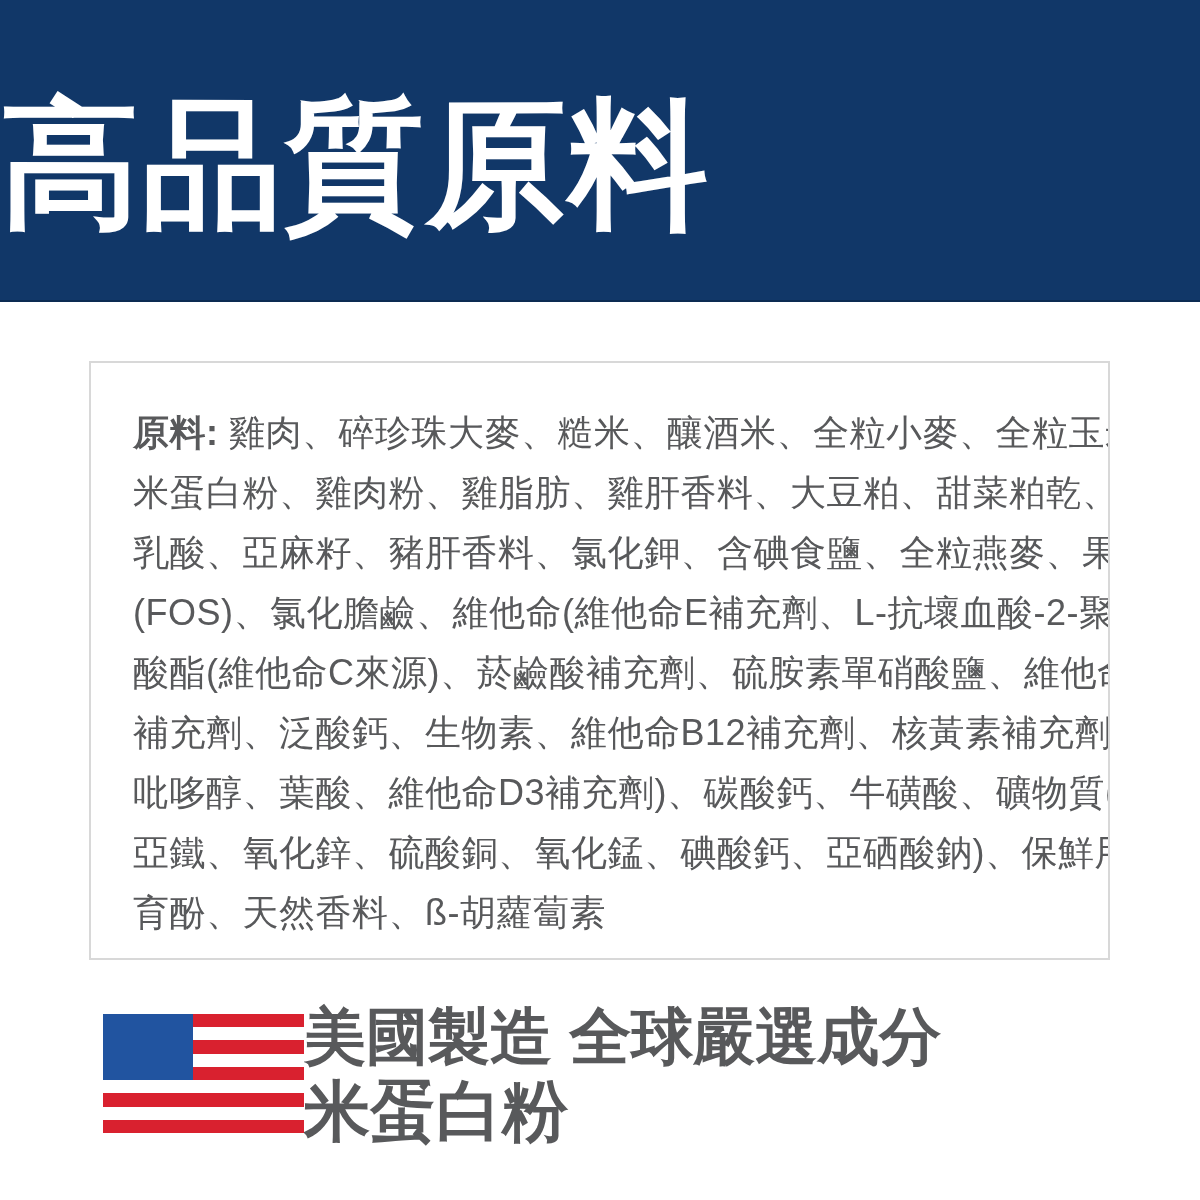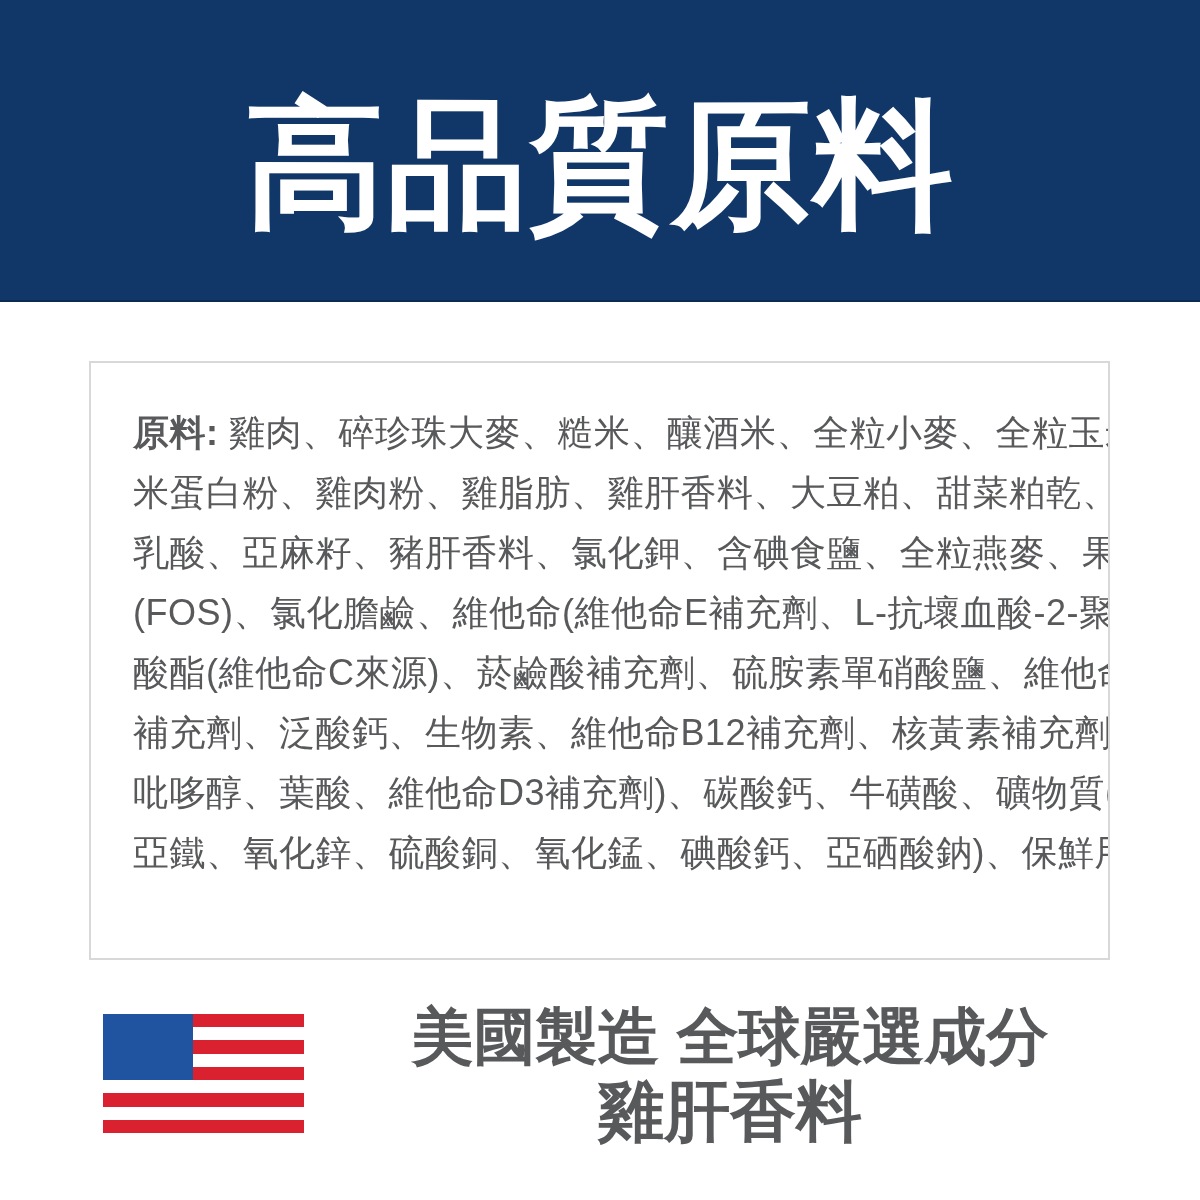--- a/index.html
+++ b/index.html
@@ -13,21 +13,21 @@
     --flag-white:#ffffff;
   }
   *{margin:0;padding:0;box-sizing:border-box;}
   html,body{width:1200px;height:1200px;background:#ffffff;overflow:hidden;}
   body{font-family:"Liberation Sans","DejaVu Sans",sans-serif;}
 
   .banner{
     width:1200px;height:302px;
     background:var(--banner-bg);
     border-bottom:2px solid var(--banner-edge);
-    display:flex;align-items:center;justify-content:center;
+    display:flex;align-items:center;
     padding-top:30px;
   }
   .banner h1{
     color:var(--banner-text);
     font-size:140px;
     font-weight:900;
     letter-spacing:2px;
     line-height:1;
     white-space:nowrap;
   }
@@ -65,21 +65,20 @@
   .flag .stripe{flex:1 1 0;}
   .flag .s-red{background:var(--flag-red);}
   .flag .s-white{background:var(--flag-white);}
   .flag .canton{
     position:absolute;left:0;top:0;
     width:90px;height:66px;
     background:var(--flag-blue);
   }
   .footer-text{
     flex:1 1 auto;
-    text-align:center;
     color:var(--body-text);
     margin-top:-14px;
     padding-right:44px;
   }
   .footer-line1{
     font-size:62px;
     font-weight:900;
     line-height:74px;
     white-space:nowrap;
   }
@@ -100,33 +99,34 @@
 <section class="ingredients-box">
   <div id="ing-lines">
       <div class="ing-line"><b>原料:</b> 雞肉、碎珍珠大麥、糙米、釀酒米、全粒小麥、全粒玉米、玉</div>
       <div class="ing-line">米蛋白粉、雞肉粉、雞脂肪、雞肝香料、大豆粕、甜菜粕乾、大豆油、</div>
       <div class="ing-line">乳酸、亞麻籽、豬肝香料、氯化鉀、含碘食鹽、全粒燕麥、果寡糖</div>
       <div class="ing-line">(FOS)、氯化膽鹼、維他命(維他命E補充劑、L-抗壞血酸-2-聚磷</div>
       <div class="ing-line">酸酯(維他命C來源)、菸鹼酸補充劑、硫胺素單硝酸鹽、維他命A</div>
       <div class="ing-line">補充劑、泛酸鈣、生物素、維他命B12補充劑、核黃素補充劑、鹽酸</div>
       <div class="ing-line">吡哆醇、葉酸、維他命D3補充劑)、碳酸鈣、牛磺酸、礦物質(硫酸</div>
       <div class="ing-line">亞鐵、氧化鋅、硫酸銅、氧化錳、碘酸鈣、亞硒酸鈉)、保鮮用混合生</div>
+      <div class="ing-line">育酚、天然香料、ß-胡蘿蔔素</div>
     </div>
 </section>
 
 <footer class="footer">
   <div class="flag" id="flag">
     <span class="canton"></span>
   <div class="stripe s-red"></div>
       <div class="stripe s-white"></div>
       <div class="stripe s-red"></div>
       <div class="stripe s-white"></div>
       <div class="stripe s-red"></div>
       <div class="stripe s-white"></div>
       <div class="stripe s-red"></div>
       <div class="stripe s-white"></div>
       <div class="stripe s-red"></div>
     </div>
   <div class="footer-text">
     <div class="footer-line1">美國製造 全球嚴選成分</div>
-    <div class="footer-line2">雞肝香料</div>
+    <div class="footer-line2">米蛋白粉</div>
   </div>
 </footer>
 
 </body></html>

